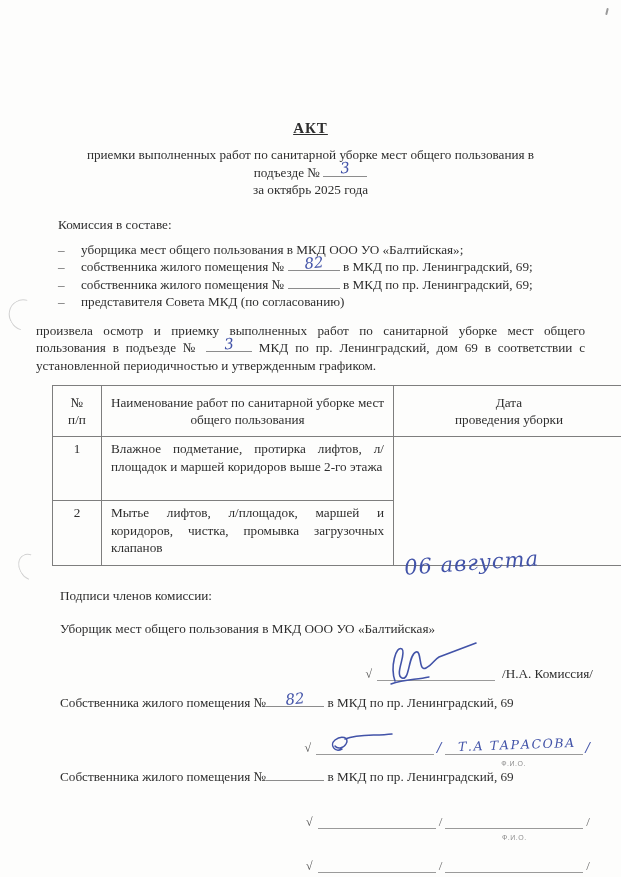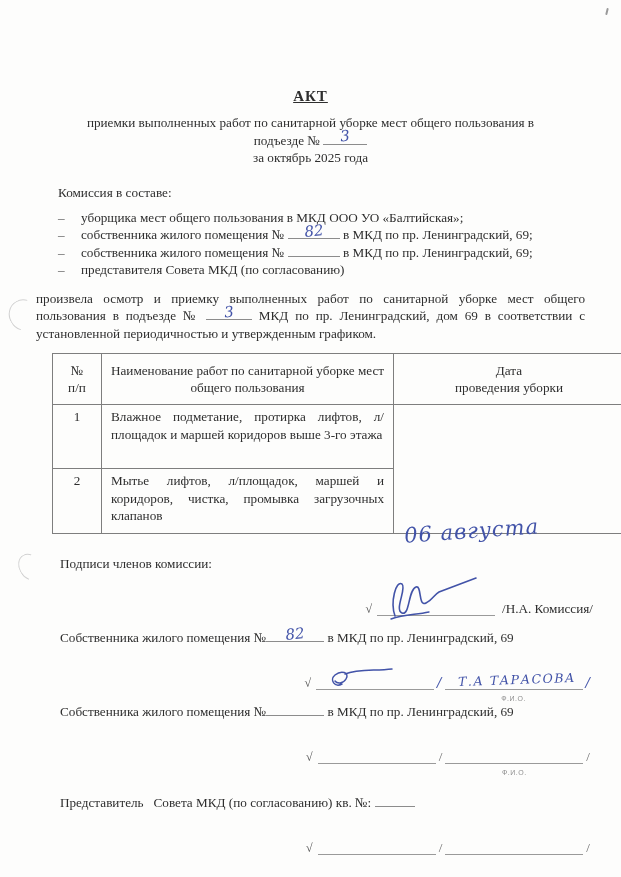--- a/index.html
+++ b/index.html
@@ -8,21 +8,21 @@
     position:relative;width:621px;height:877px;background:#fdfdfc;overflow:hidden;
     font-family:"Liberation Serif", serif;font-size:13.2px;color:#2e2e2e;
   }
   
   .arc{position:absolute;border:1.5px solid #d2d2d2;border-radius:50%;
        border-bottom-color:transparent;border-left-color:transparent;}
   .arc1{left:8px;top:300px;width:30px;height:28px;transform:rotate(-120deg);}
   .arc2{left:16px;top:556px;width:26px;height:20px;transform:rotate(-120deg);}
   .corner-mark{position:absolute;right:13px;top:8px;width:2px;height:7px;background:#9a9a9a;transform:rotate(14deg);border-radius:1px;}
 
-  .title{text-align:center;padding-top:88px;font-weight:bold;font-size:15px;letter-spacing:1px;}
+  .title{text-align:center;padding-top:120px;font-weight:bold;font-size:15px;letter-spacing:1px;}
   .title-text{text-decoration:underline;}
   .subtitle{text-align:center;width:540px;margin:9px auto 4px;line-height:17.5px;}
 
   .blank{display:inline-block;border-bottom:1px solid #8c8c8c;height:12px;position:relative;vertical-align:baseline;}
   .w40{width:40px;} .w44{width:44px;} .w46{width:46px;} .w52{width:52px;} .w58{width:58px;}
   .hand{font-family:"DejaVu Serif", serif;font-style:italic;color:#4253a8;}
   .blank .hand-num{position:absolute;left:0;right:0;bottom:-2px;text-align:center;
     font-size:15px;transform:rotate(-6deg);}
 
   .heading{margin:18px 0 0 58px;}
@@ -119,34 +119,35 @@
 
   <table class="work-table">
     <tbody>
         <tr>
       <th class="c1"><span>№</span><br><span>п/п</span></th>
       <th class="c2">Наименование работ по санитарной уборке мест общего пользования</th>
       <th class="c3"><span>Дата</span><br><span>проведения уборки</span></th>
     </tr>
     <tr class="r1">
       <td class="num">1</td>
-      <td class="work">Влажное подметание, протирка лифтов, л/площадок и маршей коридоров выше 3-го этажа</td>
+      <td class="work">Влажное подметание, протирка лифтов, л/площадок и маршей коридоров выше 2-го этажа</td>
       <td class="date-cell" rowspan="2">
         <span class="hand date-hand">06 августа</span>
       </td>
     </tr>
     <tr class="r2">
       <td class="num">2</td>
       <td class="work">Мытье лифтов, л/площадок, маршей и коридоров, чистка, промывка загрузочных клапанов</td>
     </tr>
   </tbody>
     </table>
 
   <div class="heading sig-heading">Подписи членов комиссии:</div>
 
+  <div class="sig-label lb1">Уборщик мест общего пользования в МКД ООО УО «Балтийская»</div>
   <div class="sig-row">
     <span class="check">√</span>
     <span class="line l1">
       <svg class="sq1" width="100" height="46" viewBox="0 0 100 46">
         <path d="M14,42 C9,28 15,6 21,10 C26,14 13,36 21,39 C29,42 27,16 35,13 C41,11 37,33 45,29 C51,26 54,20 58,18 L95,4" fill="none" stroke="#4253a8" stroke-width="1.6" stroke-linecap="round"></path>
         <path d="M10,45 C24,40 34,41 48,38" fill="none" stroke="#4253a8" stroke-width="1.4" stroke-linecap="round"></path>
       </svg>
     </span>
     <span class="sig-name">/Н.А. Комиссия/</span>
   </div>
@@ -177,24 +178,20 @@
   <div class="sig-row">
     <span class="check">√</span>
     <span class="line l1"></span>
     <span class="slash">/</span>
     <span class="line l2">
       <span class="fio">Ф.И.О.</span>
     </span>
     <span class="slash">/</span>
   </div>
 
-  <div class="sig-label lb4">
-    <span class="prewrap">Представитель   Совета МКД (по согласованию) кв. №:</span>
-    <span class="blank w40"></span>
-  </div>
   <div class="sig-row">
     <span class="check">√</span>
     <span class="line l1"></span>
     <span class="slash">/</span>
     <span class="line l2">
       
     </span>
     <span class="slash">/</span>
   </div>
 

